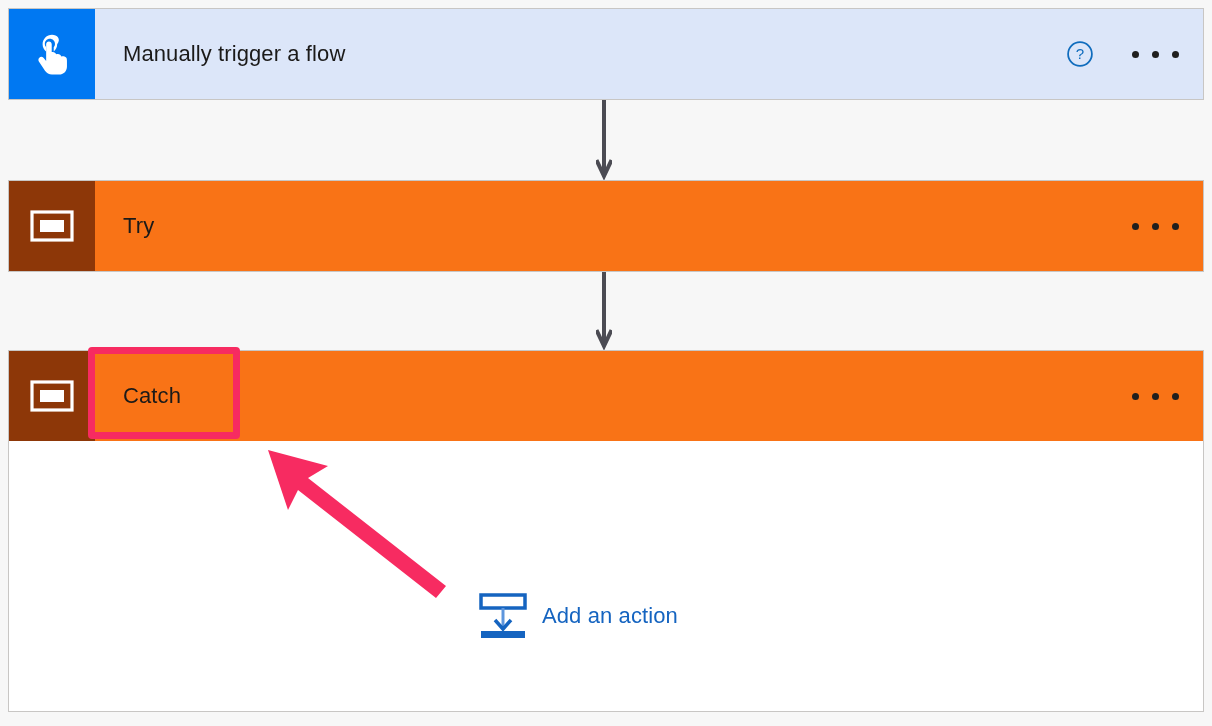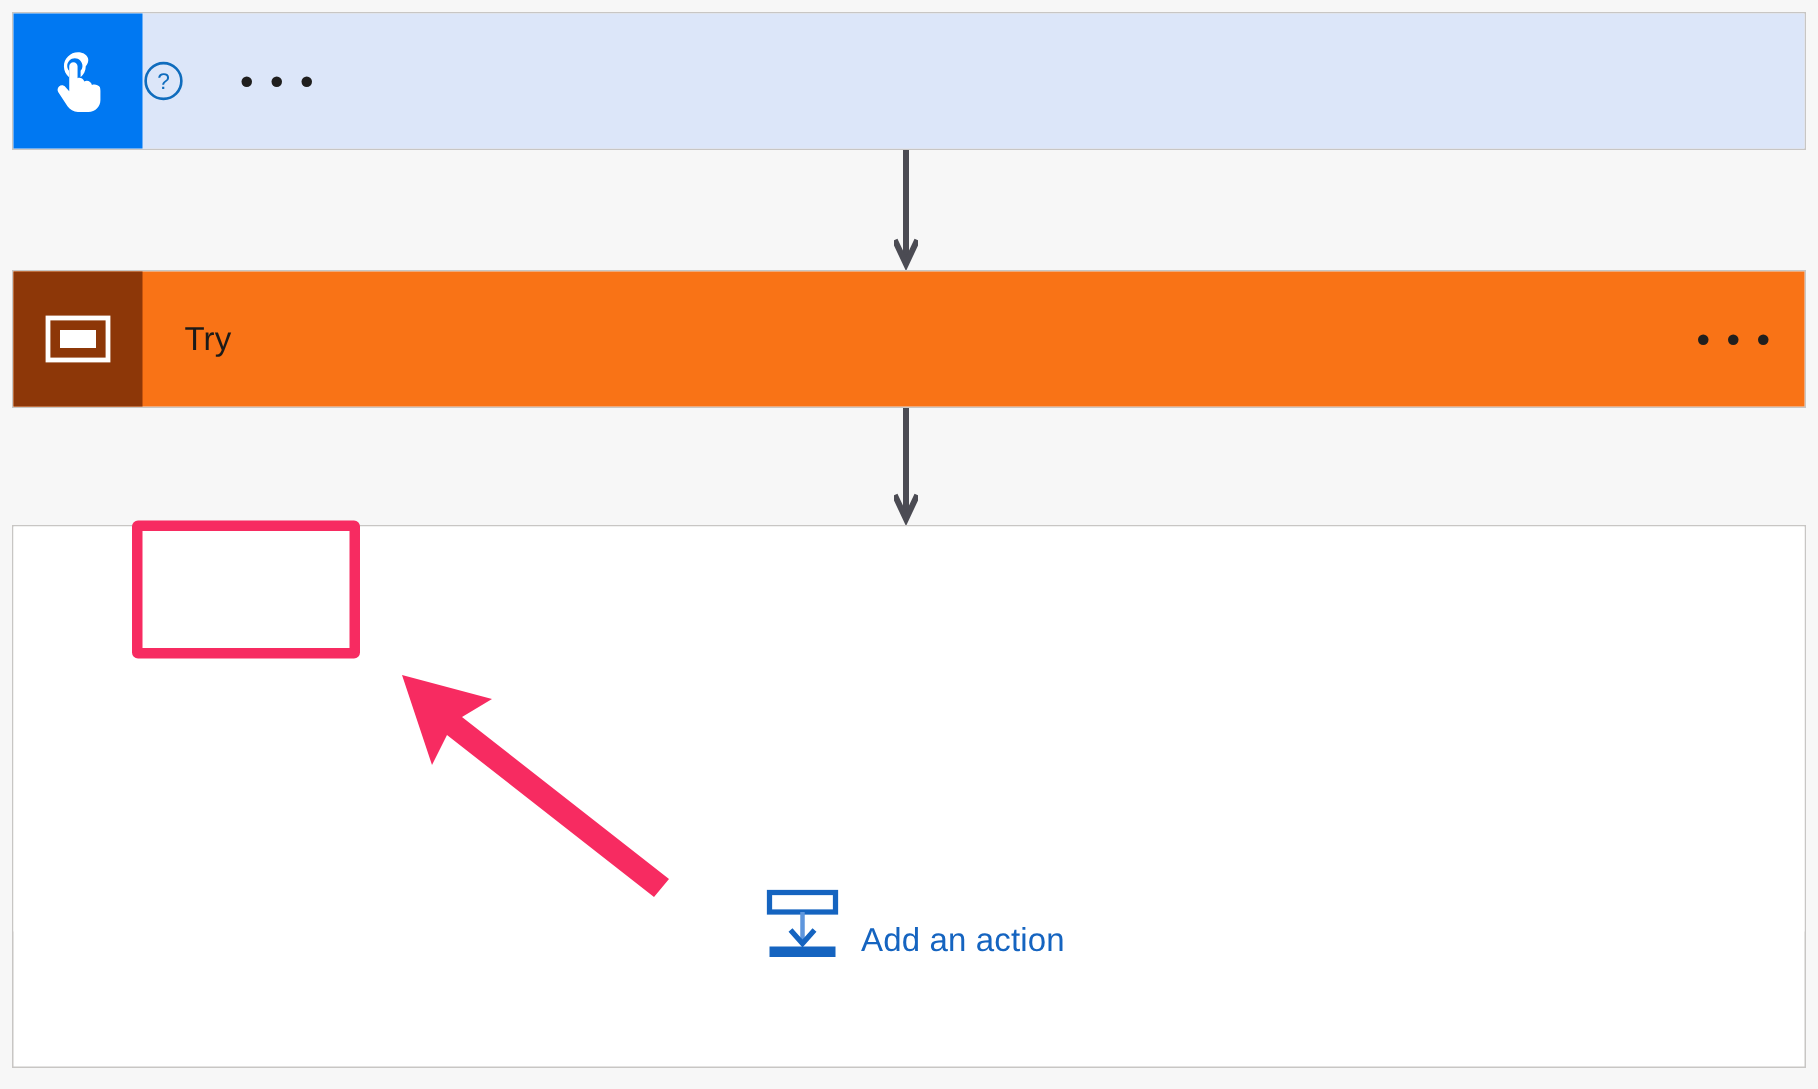--- a/index.html
+++ b/index.html
@@ -113,24 +113,24 @@
     left: 596px;
     width: 16px;
   }
   #connector-1 { top: 100px; height: 80px; }
   #connector-2 { top: 272px; height: 78px; }
   .connector svg { display: block; }
 
   
   .add-action {
     position: absolute;
-    left: 510px;
+    left: 478px;
     top: 592px;
     display: flex;
-    align-items: flex-end;
+    align-items: center;
     gap: 14px;
     cursor: pointer;
   }
   .add-action-label {
     color: #1564c0;
     font-size: 22px;
     letter-spacing: 0.1px;
   }
   .icon-add { width: 50px; height: 48px; display: block; }
 
@@ -161,20 +161,21 @@
 <div class="designer">
 
   <div class="card" id="trigger-card">
     <div class="card-header">
       <div class="card-icon">
         <svg class="icon-touch" viewBox="0 0 48 48">
           <path fill="#ffffff" d="M24 4c-5.4 0-9.8 4.4-9.8 9.8 0 3.1 1.4 5.8 3.6 7.6v-4.6c-0.8-0.9-1.3-2-1.3-3.3 0-2.9 2.4-5.3 5.3-5.3s5.3 2.4 5.3 5.3c0 1.3-0.5 2.5-1.3 3.4v4.5c2.2-1.8 3.6-4.5 3.6-7.6C33.8 8.4 29.4 4 24 4z"></path>
           <path fill="#ffffff" d="M39.2 28.2c-0.9-1.1-2.3-1.8-3.8-1.8-0.6 0-1.2 0.1-1.7 0.3-0.4-1.6-1.9-2.8-3.6-2.8-0.6 0-1.2 0.1-1.7 0.4-0.5-1.4-1.9-2.5-3.5-2.5-0.4 0-0.8 0.1-1.2 0.2V13.8c0-1.6-1.3-2.9-2.9-2.9s-2.9 1.3-2.9 2.9v17.4l-2.8-3.2c-1.1-1.3-3.1-1.4-4.3-0.2-1.1 1-1.3 2.7-0.5 4l6.4 9.8c1.6 2.4 4.3 3.9 7.2 3.9h7.4c4.6 0 8.3-3.7 8.3-8.3v-6.4c0-0.9-0.2-1.7-0.4-2.6z"></path>
         </svg>
       </div>
+      <div class="card-title">Manually trigger a flow</div>
       <div class="card-actions">
         <svg class="help-icon" viewBox="0 0 24 24">
           <circle cx="12" cy="12" r="10.2" fill="none" stroke="#0f6cbd" stroke-width="1.5"></circle>
           <text x="12" y="16.6" font-family="Liberation Sans, sans-serif" font-size="13" fill="#0f6cbd" text-anchor="middle">?</text>
         </svg>
         <div class="ellipsis">
           <span></span>
           <span></span>
           <span></span>
         </div>
@@ -209,20 +210,36 @@
   </div>
 
   <div class="connector" id="connector-2">
     <svg width="16" height="78" viewBox="0 0 16 78">
       <line x1="8" y1="0" x2="8" y2="72" stroke="#4b4b53" stroke-width="4"></line>
       <polyline points="0.5,58 8,74 15.5,58" fill="none" stroke="#4b4b53" stroke-width="4"></polyline>
     </svg>
   </div>
 
   <div class="card scope-card" id="catch-card">
+    <div class="card-header">
+      <div class="card-icon">
+        <svg class="icon-scope" viewBox="0 0 44 32">
+          <rect x="2" y="2" width="40" height="28" fill="none" stroke="#ffffff" stroke-width="3.2"></rect>
+          <rect x="10" y="10" width="24" height="12" fill="#ffffff"></rect>
+        </svg>
+      </div>
+      <div class="card-title">Catch</div>
+      <div class="card-actions">
+        <div class="ellipsis">
+          <span></span>
+          <span></span>
+          <span></span>
+        </div>
+      </div>
+    </div>
     <div class="card-body"></div>
   </div>
 
   <div class="add-action">
     <svg class="icon-add" viewBox="0 0 50 48">
       <rect x="3" y="3" width="44" height="13" fill="none" stroke="#1564c0" stroke-width="3.5"></rect>
       <line x1="25" y1="16" x2="25" y2="36" stroke="#5e96dd" stroke-width="3"></line>
       <polyline points="17,28 25,37 33,28" fill="none" stroke="#1564c0" stroke-width="3.5"></polyline>
       <rect x="3" y="39" width="44" height="7" fill="#1564c0"></rect>
     </svg>

